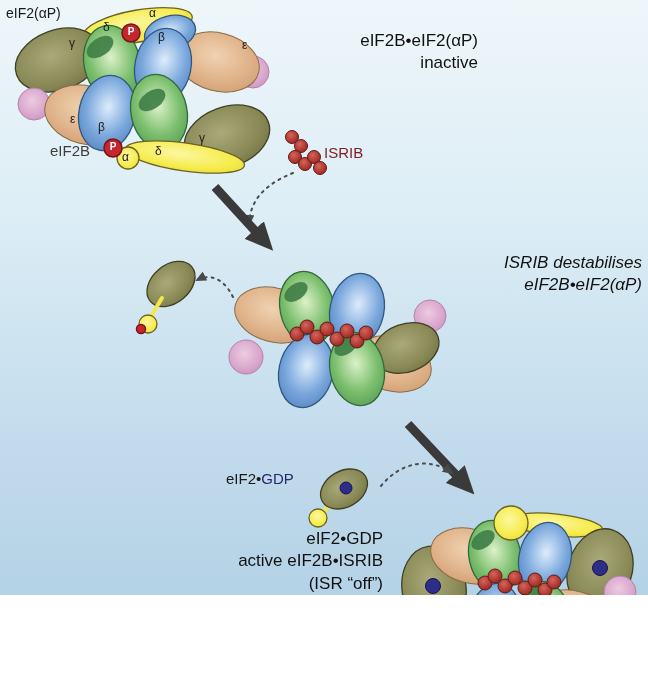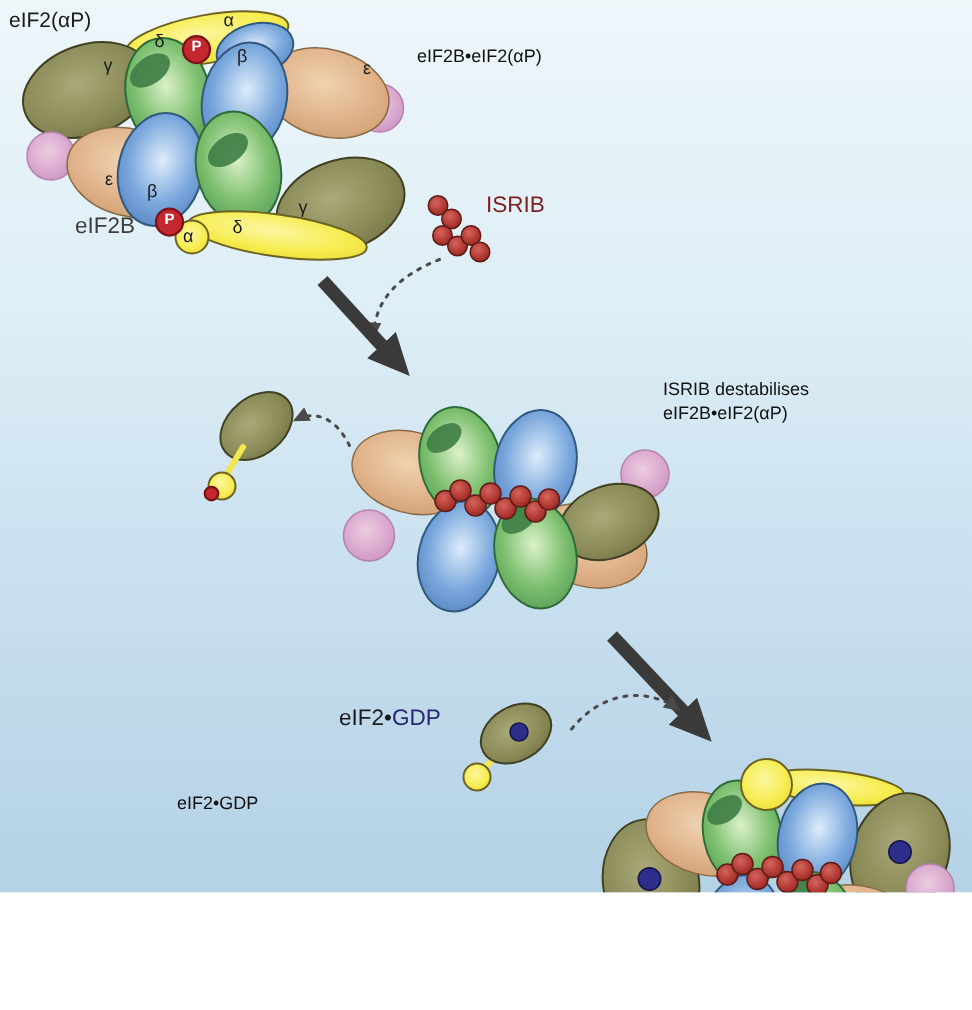--- a/index.html
+++ b/index.html
@@ -5,30 +5,30 @@
   html,body{margin:0;padding:0;}
   .canvas{
     position:relative;
     width:648px;height:595px;
     overflow:hidden;
     background:linear-gradient(180deg,#eef6fa 0%,#ddeef6 35%,#c2dbec 75%,#b4d2e6 100%);
     font-family:"Liberation Sans",sans-serif;
   }
   svg.layer{position:absolute;left:0;top:0;}
   .lbl{position:absolute;color:#1a1a1a;white-space:nowrap;}
-  .block{position:absolute;text-align:left;font-size:12px;line-height:1.32;color:#111;}
+  .block{position:absolute;text-align:right;font-size:17px;line-height:1.32;color:#111;}
   .greek{position:absolute;font-size:12px;color:#1b1b1b;}
   .ptxt{position:absolute;width:14px;text-align:center;font-size:10px;font-weight:bold;color:#fff;}
   .tag-eif2ap{left:6px;top:5px;font-size:14px;}
   .tag-eif2b{left:50px;top:142px;font-size:15px;color:#3d3d3d;}
-  .tag-isrib{left:324px;top:128px;font-size:15px;color:#7d1d1d;}
+  .tag-isrib{left:324px;top:144px;font-size:15px;color:#7d1d1d;}
   .tag-eif2gdp{left:226px;top:470px;font-size:15px;}
   .tag-eif2gdp .gdp{color:#27276e;text-align:right;}
   .blk-stage1{left:278px;top:30px;width:200px;}
-  .blk-stage2{left:442px;top:252px;width:200px;}
+  .blk-stage2{left:442px;top:252px;width:200px;font-style:italic;}
   .blk-stage3{left:118px;top:528px;width:265px;}
 
   .green{fill:url(#gGreen);stroke:#2e6b38;stroke-width:1.3;}
   .blue{fill:url(#gBlue);stroke:#30587e;stroke-width:1.3;}
   .olive{fill:url(#gOlive);stroke:#3f3f22;stroke-width:1.3;}
   .tan{fill:url(#gTan);stroke:#8a6a45;stroke-width:1;}
   .pink{fill:url(#gPink);stroke:#b583aa;stroke-width:1;}
   .yellow{fill:url(#gYellow);stroke:#6b6223;stroke-width:1.3;}
   .dkgreen{fill:#3e7d46;stroke:none;opacity:.9;}
   .bead{fill:url(#gRed);stroke:#5e1b18;stroke-width:1;}
@@ -201,29 +201,32 @@
   <div class="lbl tag-eif2ap">eIF2(αP)</div>
   <div class="lbl tag-eif2b">eIF2B</div>
   <div class="lbl tag-isrib">ISRIB</div>
 
   <div class="lbl tag-eif2gdp">
     <span>eIF2•</span><span class="gdp">GDP</span>
   </div>
 
   <div class="block blk-stage1">
     <div>eIF2B•eIF2(αP)</div>
+    <div>inactive</div>
   </div>
 
   <div class="block blk-stage2">
     <div>ISRIB destabilises</div>
     <div>eIF2B•eIF2(αP)</div>
   </div>
 
   <div class="block blk-stage3">
     <div>eIF2•GDP</div>
+    <div>active eIF2B•ISRIB</div>
+    <div>(ISR “off”)</div>
   </div>
 
   <span class="greek" style="left:149px;top:6px;">α</span>
   <span class="greek" style="left:158px;top:30px;">β</span>
   <span class="greek" style="left:242px;top:38px;">ε</span>
   <span class="greek" style="left:69px;top:36px;">γ</span>
   <span class="greek" style="left:103px;top:20px;">δ</span>
   <span class="greek" style="left:70px;top:112px;">ε</span>
   <span class="greek" style="left:98px;top:120px;">β</span>
   <span class="greek" style="left:199px;top:131px;">γ</span>

